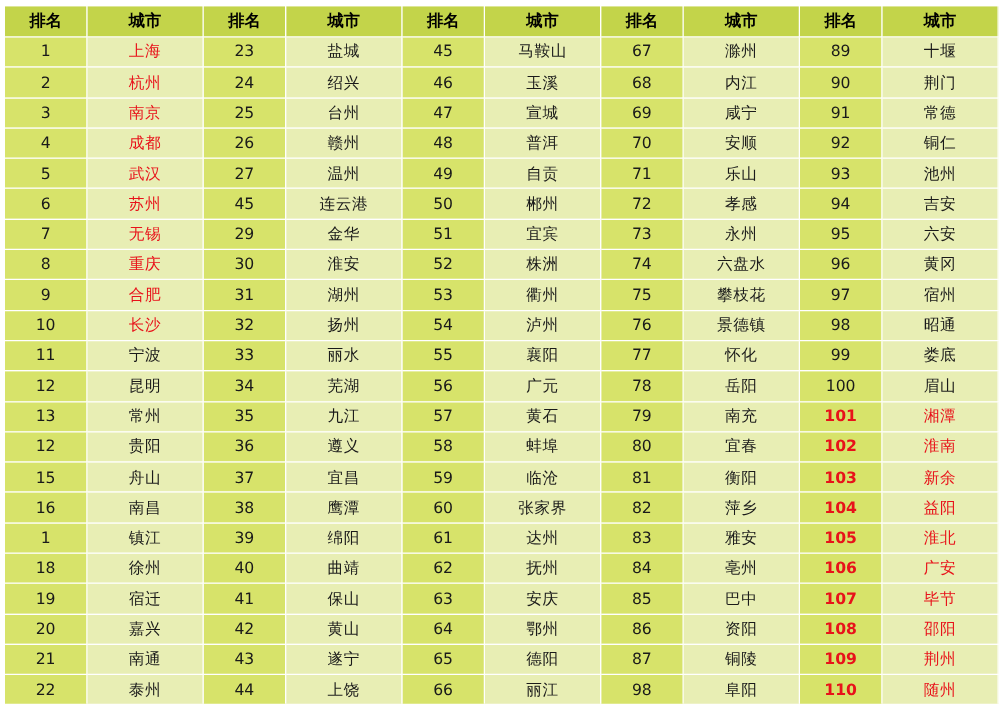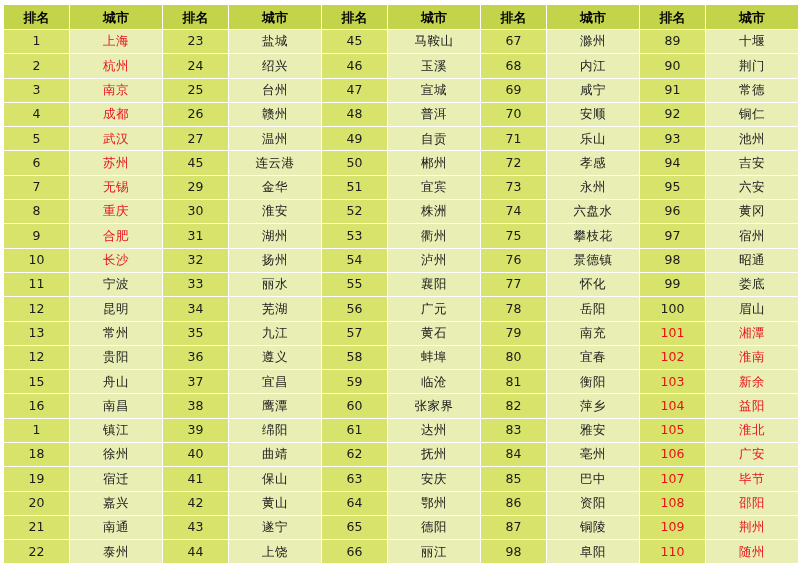--- a/index.html
+++ b/index.html
@@ -52,21 +52,21 @@
     background: #e8eeb4;
     font-size: 13px;
     letter-spacing: 0.5px;
   }
   td.city-cell.hl {
     color: #e8121a;
     font-weight: normal;
   }
   td.rank-cell.hl {
     color: #e8121a;
-    font-weight: normal;
+    font-weight: bold;
   }
 </style>
 </head>
 <body>
 
 <div id="sheet">
   <table class="rank-table">
     <colgroup>
       <col class="rank-col">
         <col class="city-col">

